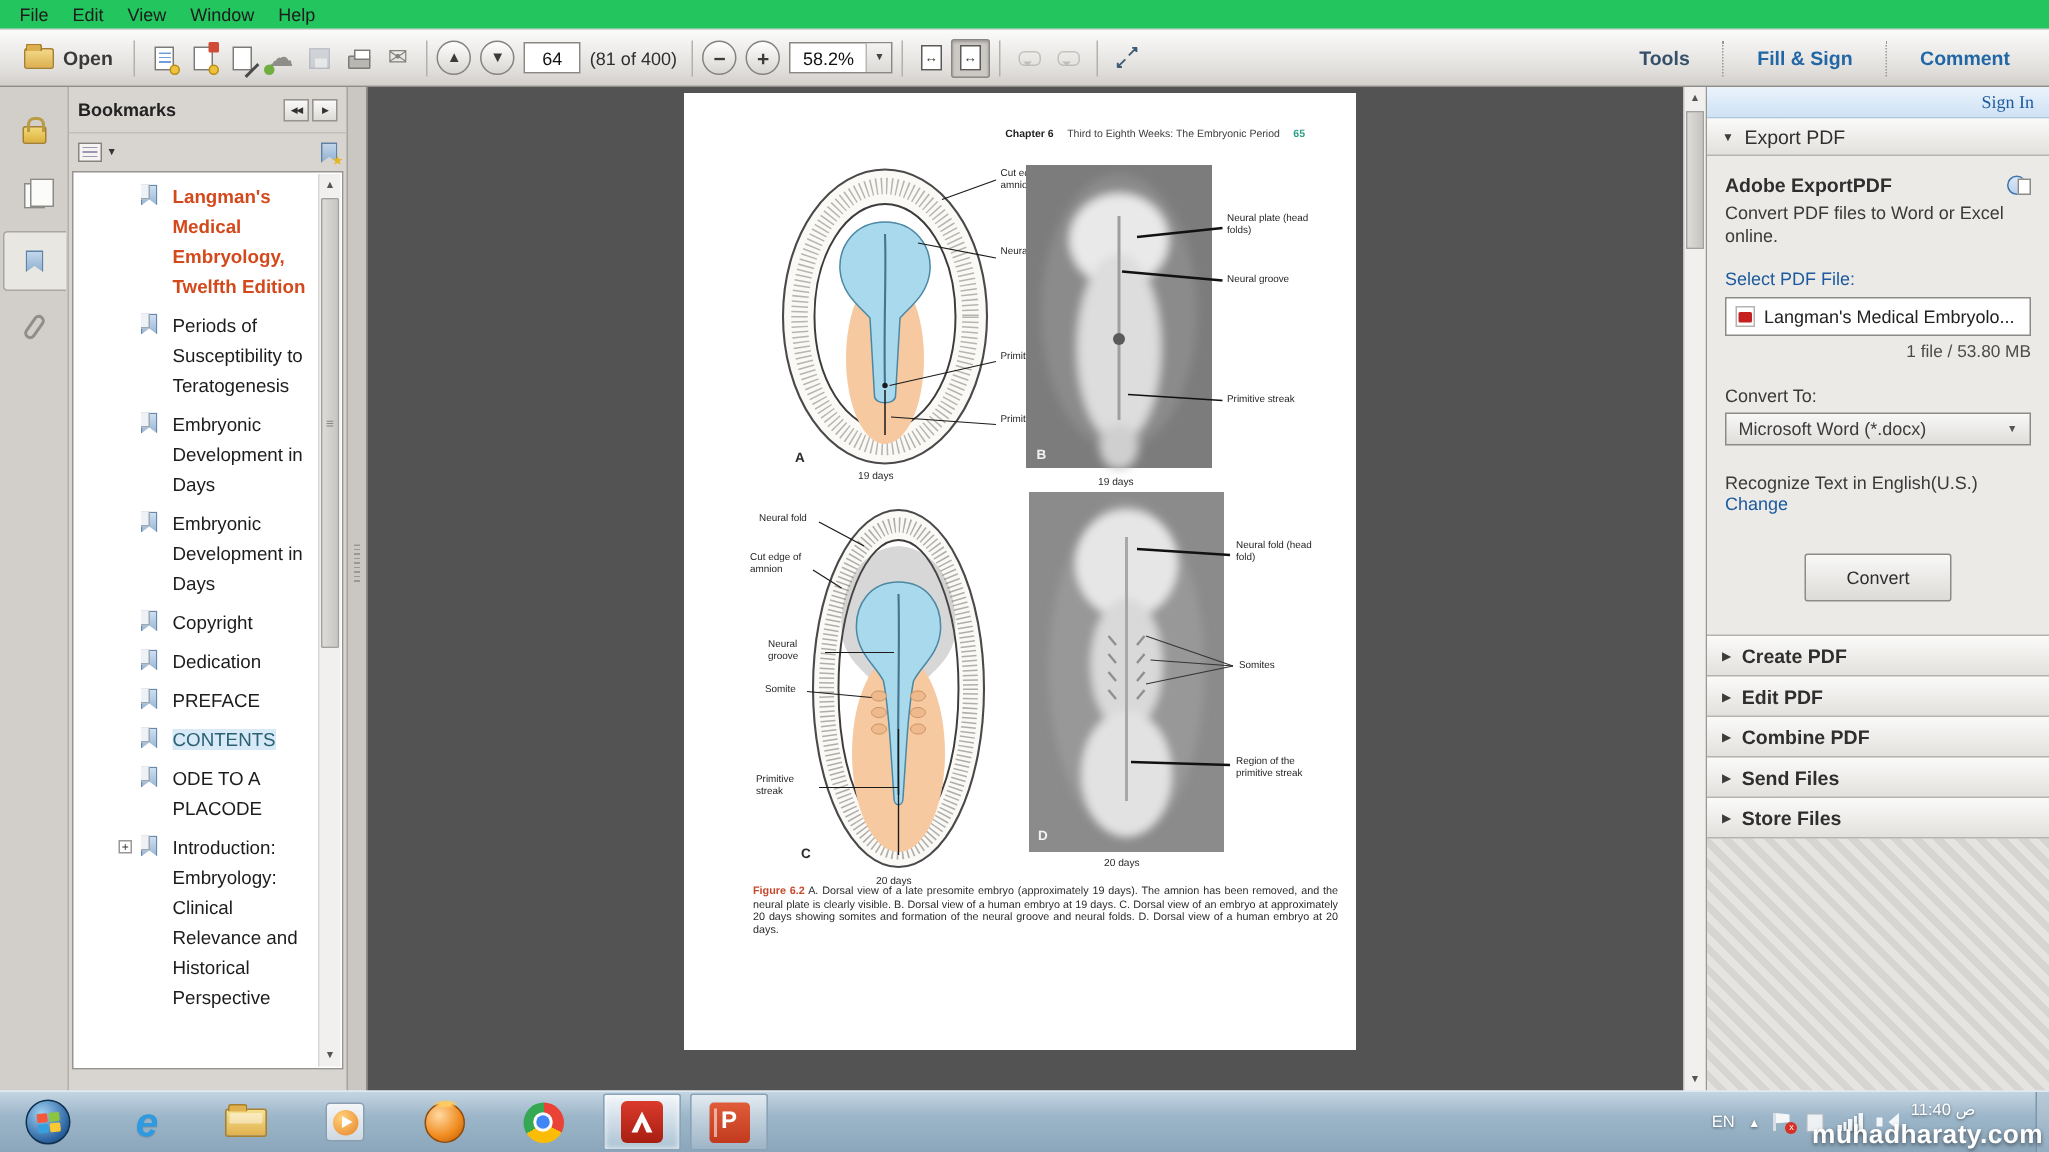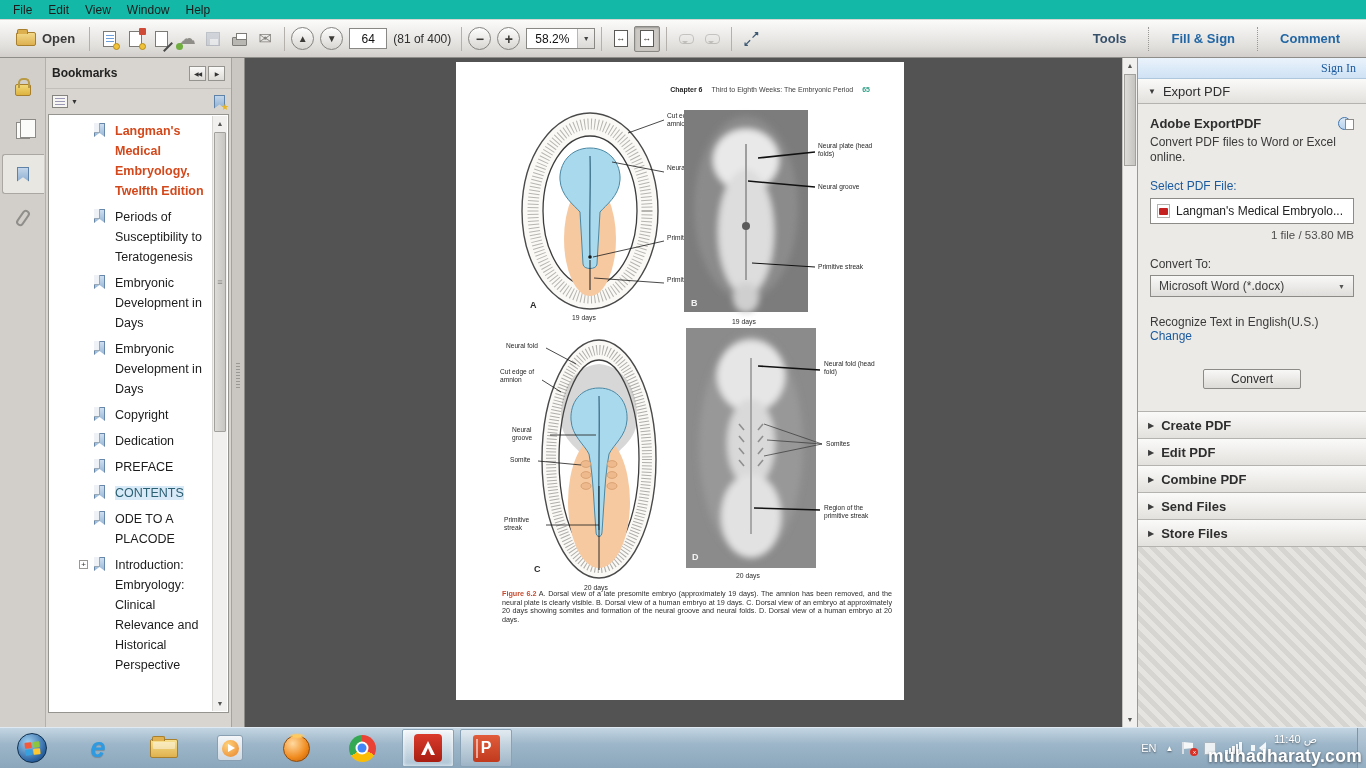--- a/index.html
+++ b/index.html
@@ -14,21 +14,21 @@
   .win-controls { position:absolute; right:5px; top:3px; display:flex; gap:2px; }
   .win-btn { width:30px; height:16px; border:1px solid #2f4e6e; border-radius:3px; background:linear-gradient(#e7f0f8,#b9cfe3 50%,#9ebbd6); position:relative; }
   .win-btn.close { width:44px; background:linear-gradient(#eb9385,#d4523c 50%,#b83категория0,#b8321f); background:linear-gradient(#eb9385,#d4523c 50%,#b83421); }
   .glyph-min::after { content:""; position:absolute; left:9px; bottom:3px; width:10px; height:3px; background:#1d3349; }
   .glyph-rest::after { content:""; position:absolute; left:9px; top:4px; width:8px; height:6px; border:2px solid #1d3349; background:#dce9f4; }
   .glyph-close::before,.glyph-close::after { content:""; position:absolute; left:50%; top:50%; width:12px; height:2.5px; background:#fff; border-radius:1px; }
   .glyph-close::before { transform:translate(-50%,-50%) rotate(45deg); }
   .glyph-close::after { transform:translate(-50%,-50%) rotate(-45deg); }
 
   
-  .menubar { height:20px; background:#14b8a6; border-bottom:1px solid #d8d6d2; display:flex; align-items:center; padding-left:6px; gap:2px; }
+  .menubar { height:20px; background:#22c55e; border-bottom:1px solid #d8d6d2; display:flex; align-items:center; padding-left:6px; gap:2px; }
   .menu-item { font-size:12px; color:#1c1c1c; padding:2px 7px; }
 
   
   .toolbar { height:38px; background:linear-gradient(#fbfbfa,#e2e0dd 70%,#d2cfcb); border-bottom:1px solid #8f8d89; display:flex; align-items:center; padding:0 8px; position:relative; }
   .tb-sep { width:1px; height:24px; background:#b4b1ad; margin:0 6px; flex:none; }
   .tb-sep.dotted { background:none; border-left:1px dotted #9a9894; }
   .open-btn { display:flex; align-items:center; gap:6px; padding:3px 8px; border-radius:3px; }
   .folder-icon { width:20px; height:14px; background:linear-gradient(#f3d98a,#ddb04f); border:1px solid #a8802d; border-radius:2px; position:relative; }
   .folder-icon::before { content:""; position:absolute; top:-4px; left:0; width:9px; height:4px; background:#ddb04f; border:1px solid #a8802d; border-bottom:none; border-radius:2px 2px 0 0; }
   .open-label { font-size:13px; font-weight:bold; color:#3a3a3a; }
@@ -140,21 +140,21 @@
   .mini-pdf::after { content:""; position:absolute; left:1px; top:3px; width:9px; height:7px; background:#c62121; border-radius:1px; }
   .file-name { font-size:12px; color:#222; white-space:nowrap; overflow:hidden; }
   .file-meta { font-size:11.5px; color:#4c4c4c; text-align:right; margin-top:5px; }
   .convert-label { font-size:12px; color:#3a3a3a; margin-top:16px; }
   .dropdown { margin-top:4px; height:22px; border:1px solid #8d8b87; background:linear-gradient(#f8f8f7,#e0dedb); display:flex; align-items:center; padding:0 2px 0 8px; }
   .dd-val { flex:1; font-size:12px; color:#3c3c3c; }
   .dd-arrow { font-size:7px; color:#555; padding:0 6px; }
   .recognize { font-size:12px; color:#3a3a3a; margin-top:18px; }
   .change-link { font-size:12px; color:#1b5a9e; }
   .convert-btn-row { display:flex; justify-content:center; margin:26px 0 22px 0; }
-  .convert-btn { width:98px; height:20px; border:1px solid #8d8b87; border-radius:2px; background:linear-gradient(#f8f8f7,#dddbd7); font-size:12px; color:#2e2e2e; display:flex; align-items:center; justify-content:center; }
+  .convert-btn { width:98px; height:32px; border:1px solid #8d8b87; border-radius:2px; background:linear-gradient(#f8f8f7,#dddbd7); font-size:12px; color:#2e2e2e; display:flex; align-items:center; justify-content:center; }
   .acc-row { height:27px; background:linear-gradient(#fafaf9,#e3e1dd); border-top:1px solid #b5b3af; display:flex; align-items:center; padding:0 10px; gap:7px; }
   .hatch { flex:1; border-top:1px solid #b5b3af; background:repeating-linear-gradient(45deg,#e6e4e0 0 5px,#d7d5d1 5px 10px); }
 
   
   .chap-head { position:absolute; top:24px; left:0; width:414px; display:flex; justify-content:flex-end; align-items:baseline; gap:9px; }
   .chap-label { font-size:7px; font-weight:bold; color:#1f1f1f; }
   .chap-title { font-size:7px; color:#3e3e3e; }
   .chap-page { font-size:7px; font-weight:bold; color:#2f9e86; }
   .fig { position:absolute; }
   .fig-label { position:absolute; font-size:6.6px; line-height:7.6px; color:#1f1f1f; }

